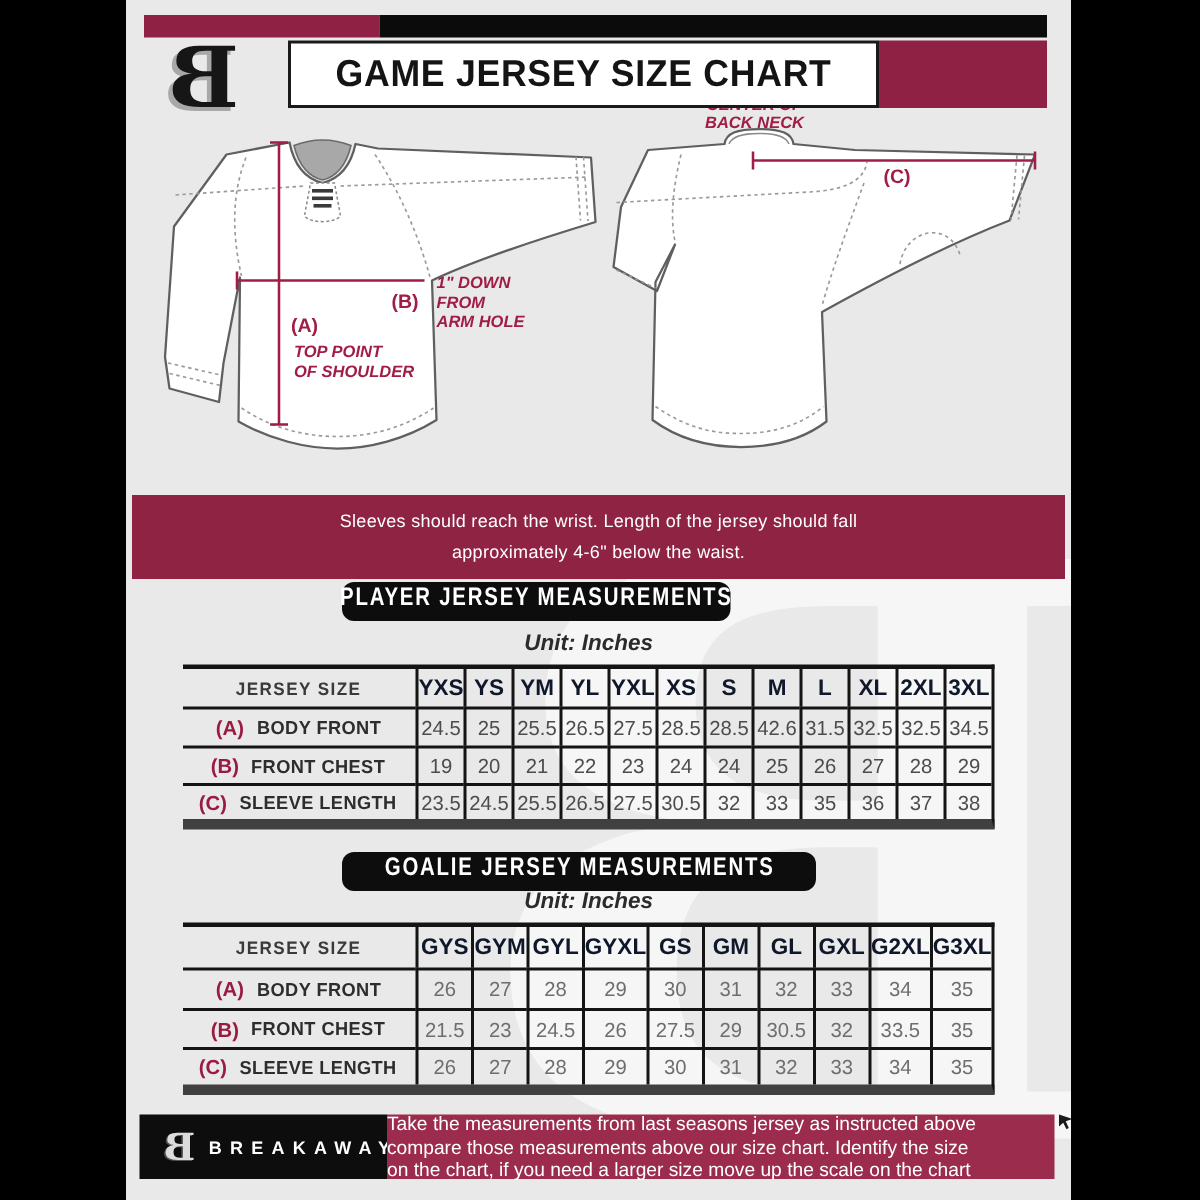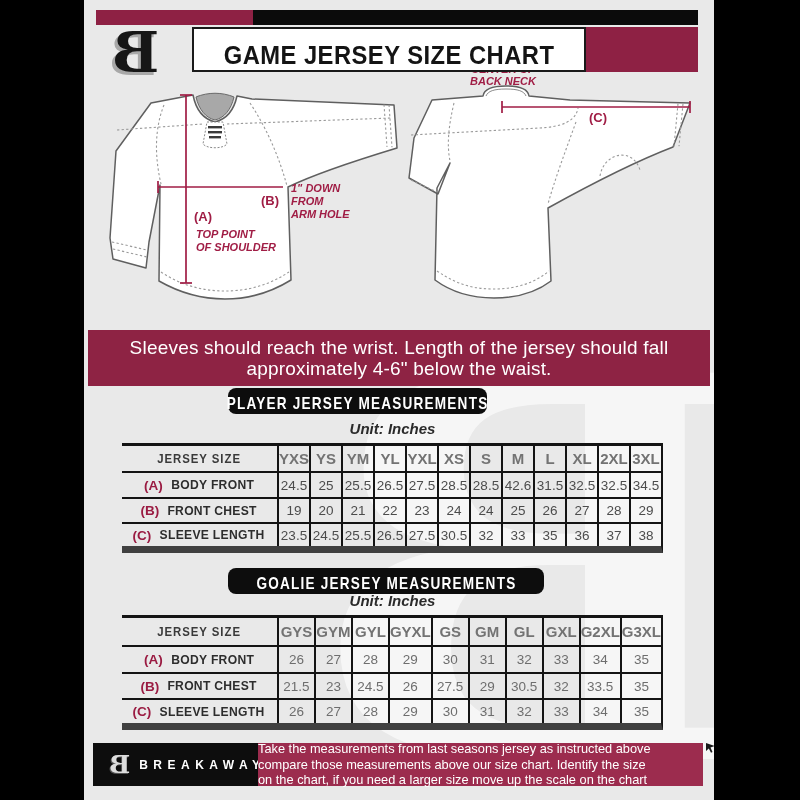--- a/index.html
+++ b/index.html
@@ -11,62 +11,62 @@
   .watermark{position:absolute;left:255px;top:368px;width:420px;height:430px;z-index:0;
              font-family:"DejaVu Serif",serif;font-weight:bold;font-size:530px;line-height:410px;
              color:#ffffff;opacity:.62;text-align:center;transform:scaleX(-1);}
 
   
   .topbar{position:absolute;left:12px;top:10px;width:602px;height:15px;display:flex;z-index:2;}
   .topbar .m{width:157px;background:#8E2144;}
   .topbar .k{flex:1;background:#0B0B0B;}
   .title-row{position:absolute;left:108px;top:27px;height:45px;display:flex;z-index:2;}
   .title-box{width:394px;height:45px;background:#fff;border:2px solid #1A1A1A;box-sizing:border-box;
-             display:flex;align-items:flex-end;justify-content:center;}
+             display:flex;align-items:center;justify-content:center;}
   .title-box span{display:inline-block;transform:scaleX(.95);font-weight:bold;font-size:25px;
                   letter-spacing:.5px;color:#141414;white-space:nowrap;}
   .title-accent{width:112px;height:45px;background:#8E2144;}
   .logo-b{position:absolute;left:28px;top:22px;width:64px;height:66px;z-index:2;}
   .logo-b span{display:inline-block;transform:scaleX(-1);font-family:"DejaVu Serif",serif;
                font-weight:bold;font-size:56px;line-height:60px;color:#161616;
                text-shadow:3px 3px 0 #a8a8a8;}
 
   
   .diagram{position:absolute;left:0;top:58px;z-index:1;}
   .jersey{fill:#FFFFFF;stroke:#5F5F5F;stroke-width:1.5;stroke-linejoin:round;}
   .seam{fill:none;stroke:#9A9A9A;stroke-width:1.1;stroke-dasharray:2.3 2.3;}
   .annot-line{stroke:#A01D45;stroke-width:1.7;fill:none;}
   .annot-key{font-family:"Liberation Sans",sans-serif;font-weight:bold;font-size:13px;fill:#A01D45;}
   .annot-cap{font-family:"Liberation Sans",sans-serif;font-style:italic;font-weight:bold;
              font-size:11px;fill:#A01D45;}
 
   
   .banner{position:absolute;left:4px;top:330px;width:622px;height:56px;background:#8E2344;
           display:flex;flex-direction:column;align-items:center;justify-content:center;z-index:1;}
-  .banner div{color:#fff;font-size:19px;line-height:21px;letter-spacing:.2px;}
+  .banner div{color:#fff;font-size:12px;line-height:21px;letter-spacing:.2px;}
 
   
   .sec-head{position:absolute;left:144px;height:26px;background:#0D0D0D;border-radius:8px;
-            display:flex;align-items:flex-end;justify-content:center;z-index:1;}
+            display:flex;align-items:flex-start;justify-content:center;z-index:1;}
   .sec-head span{display:inline-block;transform:scaleX(.8);color:#fff;font-weight:bold;
                  font-size:17px;letter-spacing:1.5px;white-space:nowrap;}
   .unit{position:absolute;left:38px;width:541px;text-align:center;font-style:italic;
         font-weight:bold;font-size:15px;color:#2B2B2B;z-index:1;}
 
   
   .mtable{position:absolute;left:38px;width:541px;display:grid;box-sizing:border-box;
           border-top:3px solid #141414;border-bottom:7px solid #404040;border-right:2px solid #141414;z-index:1;}
   #player-table{top:443px;grid-template-columns:155px repeat(12,1fr);grid-template-rows:25px 26px 25px 24px;}
   #goalie-table{top:615px;grid-template-columns:155px repeat(10,1fr);grid-template-rows:27px 27px 26px 25px;}
   .cell{display:flex;align-items:center;justify-content:center;border-left:2px solid #141414;box-sizing:border-box;}
   .cell.noleft{border-left:none;}
   .cell.bt{border-top:2px solid #141414;}
   .cell.corner span{display:inline-block;transform:scaleX(.95);font-size:12px;font-weight:bold;
                     letter-spacing:1px;color:#3A3A3A;}
-  .cell.size-h{font-weight:bold;font-size:15px;color:#737373;}
+  .cell.size-h{font-weight:bold;font-size:15px;color:#0f172a;}
   .cell.rowlab{justify-content:center;gap:7px;white-space:nowrap;}
   .cell.rowlab .key{color:#9A1B42;font-weight:bold;font-size:13.5px;}
   .cell.rowlab .nm{color:#2D2D2D;font-weight:bold;font-size:12.5px;letter-spacing:.3px;
                    display:inline-block;transform:scaleX(.97);}
   .cell.val{font-size:13.5px;color:#4C4C4C;}
   .cell.val.goalie{color:#6E6E6E;}
 
   
   .footer{position:absolute;left:9px;top:743px;width:610px;height:43px;display:flex;z-index:1;}
   .f-black{width:165px;background:#0D0D0D;display:flex;align-items:center;padding-left:16px;box-sizing:border-box;}

